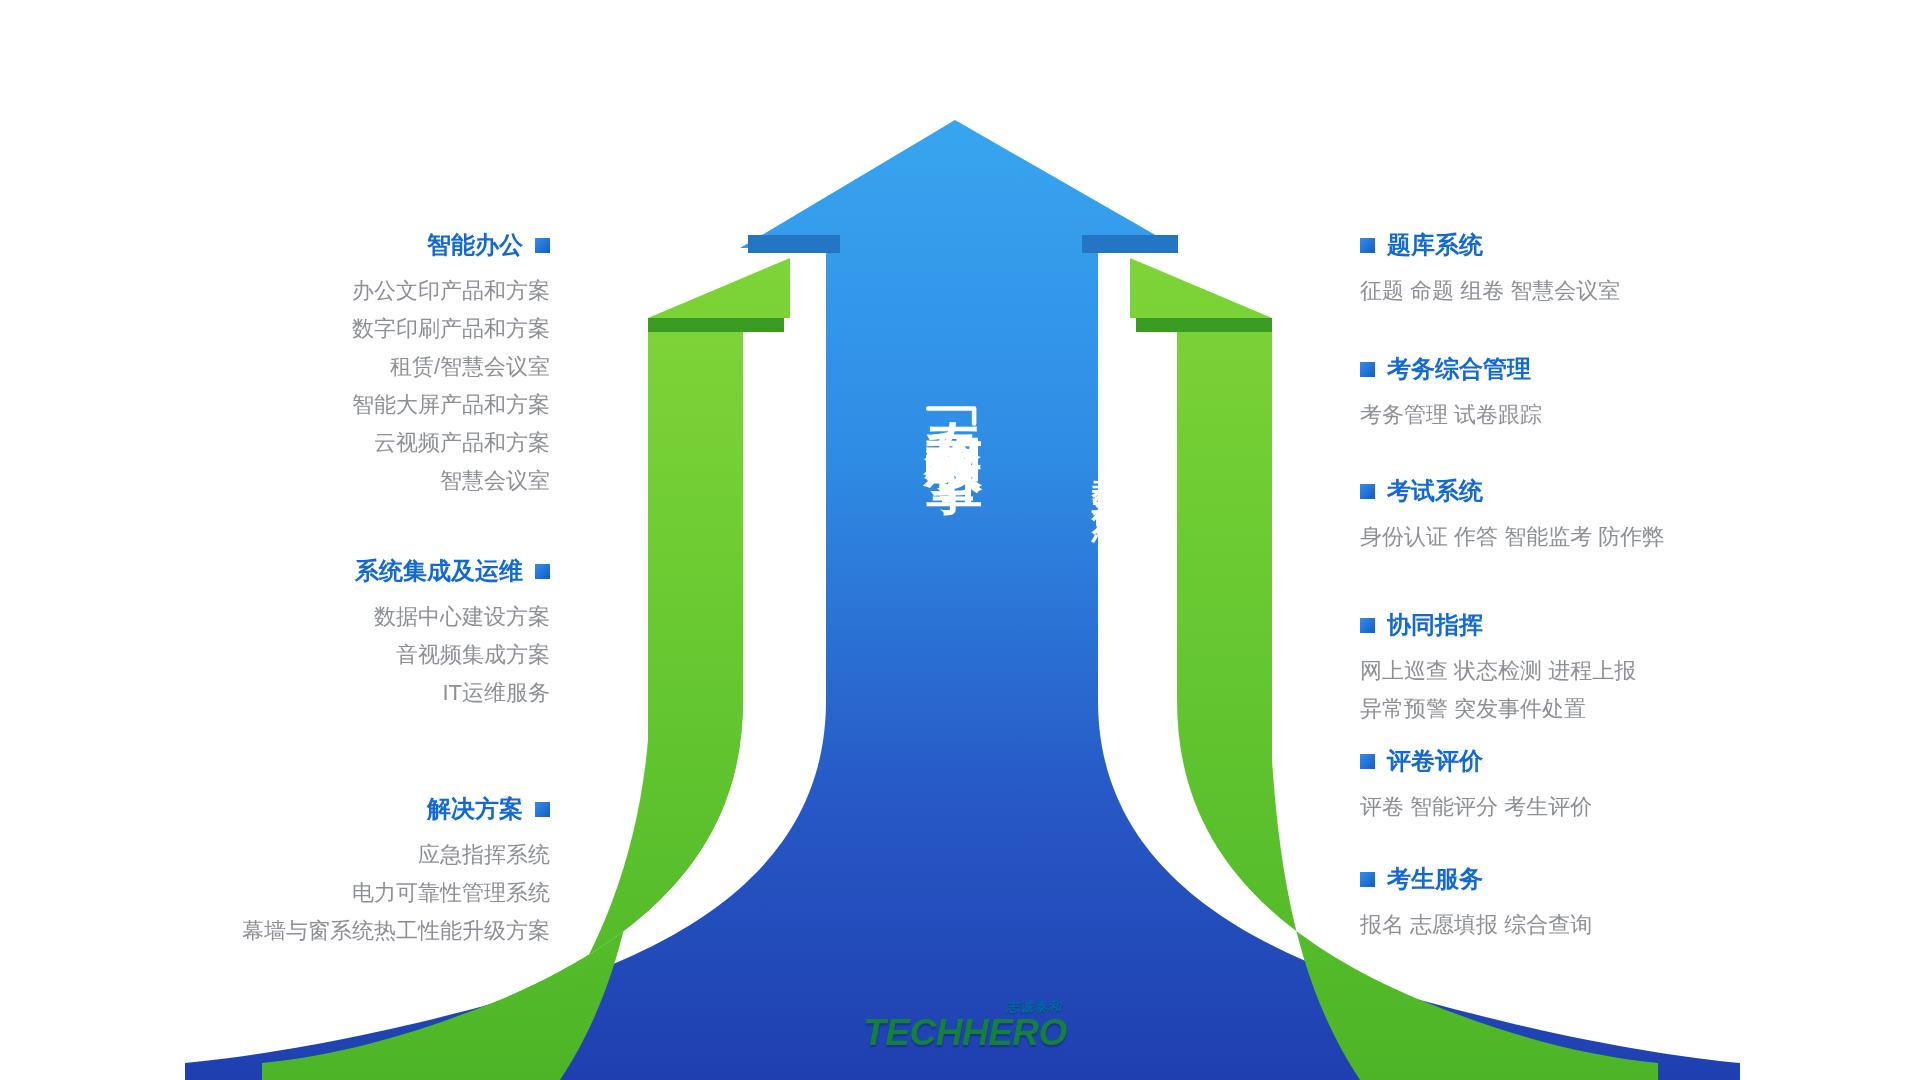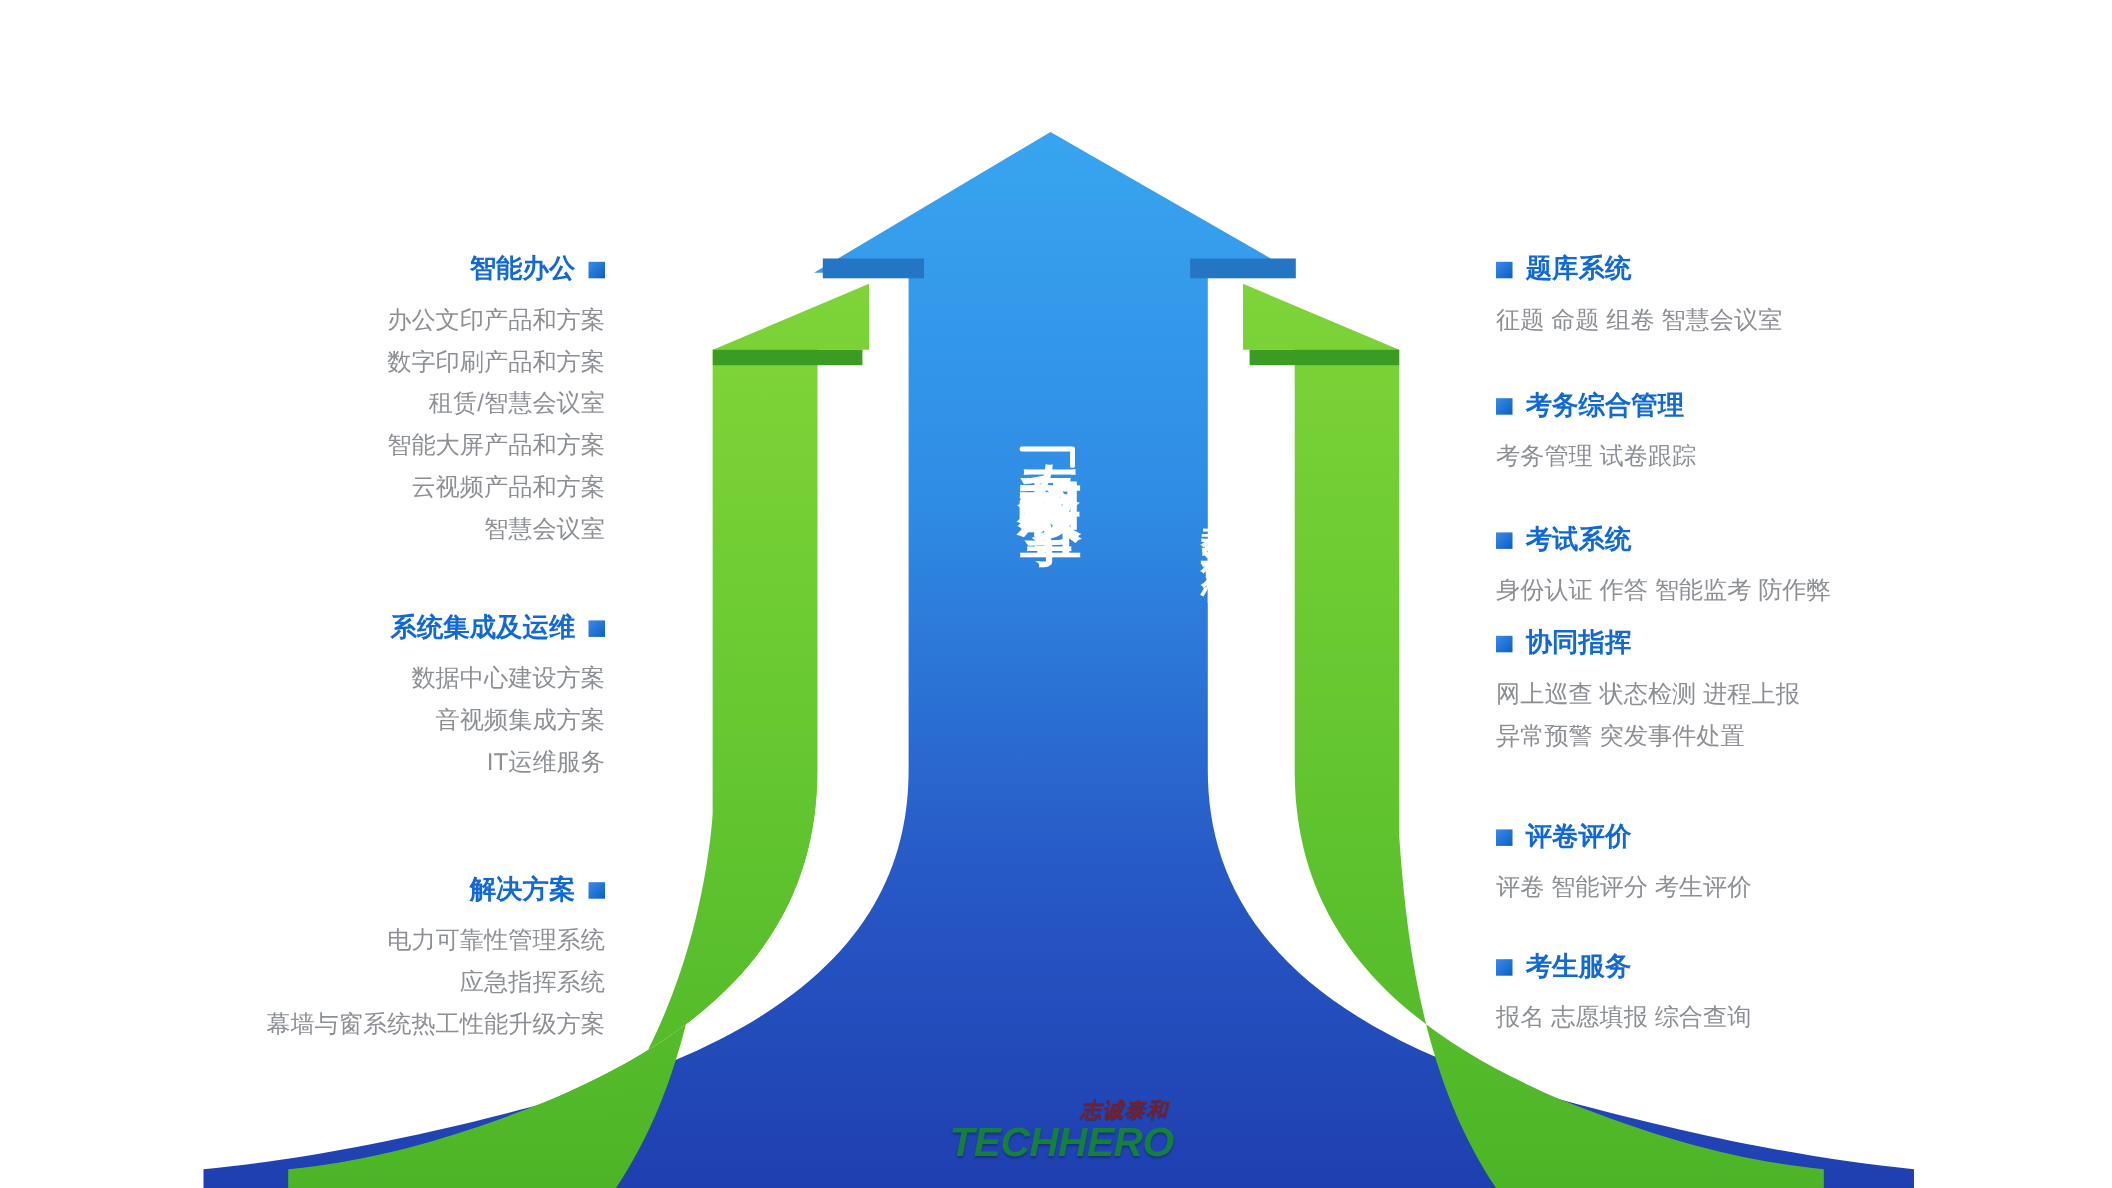--- a/index.html
+++ b/index.html
@@ -51,21 +51,21 @@
 
   .block-items { margin-top:14px; }
   .item {
     font-size:22px; color:#8c8f94; line-height:1.72;
     white-space:nowrap; font-weight:400;
   }
 
   
   #logo { position:absolute; left:860px; top:1000px; width:210px; text-align:center;
           user-select:none; }
-  #logo-cn { font-size:19px; font-weight:bold; color:#7f1d1d; font-style:italic;
+  #logo-cn { font-size:13px; font-weight:bold; color:#0369a1; font-style:italic;
              letter-spacing:1px; line-height:1; text-align:right; padding-right:8px;
              text-shadow:0 1px 1px rgba(0,0,0,.25); }
   #logo-en { font-size:37px; font-weight:bold; color:#15803d; font-style:italic;
              letter-spacing:-0.5px; line-height:1.05; margin-top:1px;
              text-shadow:0 2px 2px rgba(0,0,0,.28); }
 </style>
 </head>
 <body>
 
 <div id="stage">
@@ -179,22 +179,22 @@
         <div class="item">IT运维服务</div>
       </div>
     </div>
 
     <div class="block" style="top:796px">
       <div class="block-head">
         <span>解决方案</span>
         <span class="sq"></span>
       </div>
       <div class="block-items">
+        <div class="item">应急指挥系统</div>
         <div class="item">电力可靠性管理系统</div>
-        <div class="item">应急指挥系统</div>
         <div class="item">幕墙与窗系统热工性能升级方案</div>
       </div>
     </div>
 
   </div>
 
   <div class="side-col" id="right-col">
 
     <div class="block" style="top:232px">
       <div class="block-head">
@@ -219,21 +219,21 @@
     <div class="block" style="top:478px">
       <div class="block-head">
         <span class="sq"></span>
         <span>考试系统</span>
       </div>
       <div class="block-items">
         <div class="item">身份认证 作答 智能监考 防作弊</div>
       </div>
     </div>
 
-    <div class="block" style="top:572px">
+    <div class="block" style="top:612px">
       <div class="block-head">
         <span class="sq"></span>
         <span>协同指挥</span>
       </div>
       <div class="block-items">
         <div class="item">网上巡查 状态检测 进程上报</div>
         <div class="item">异常预警 突发事件处置</div>
       </div>
     </div>
 

